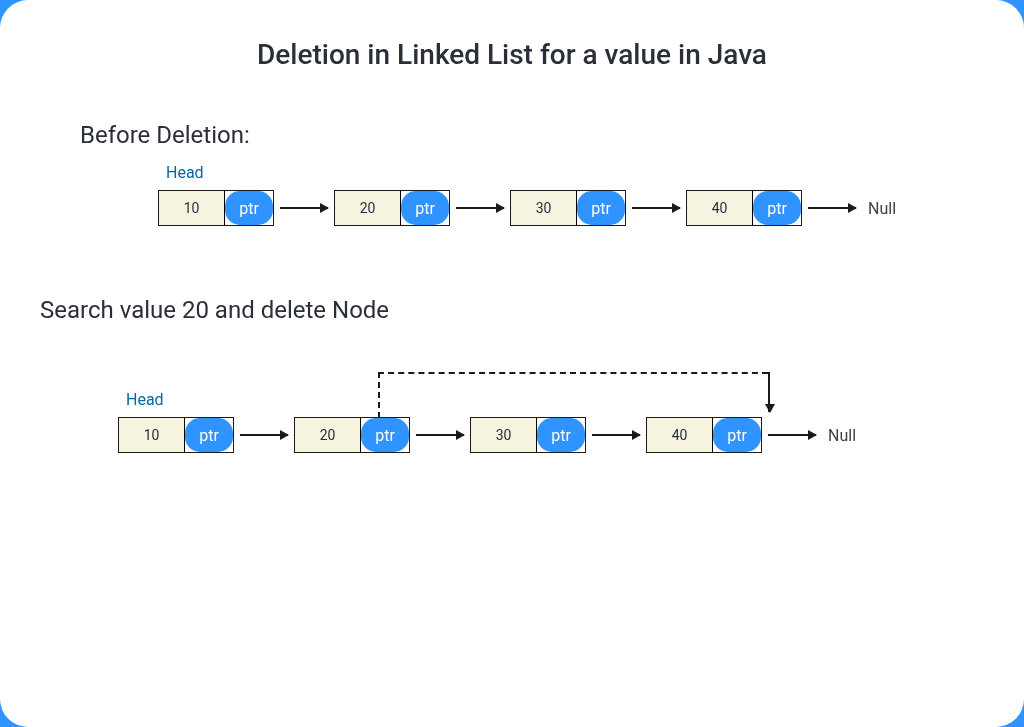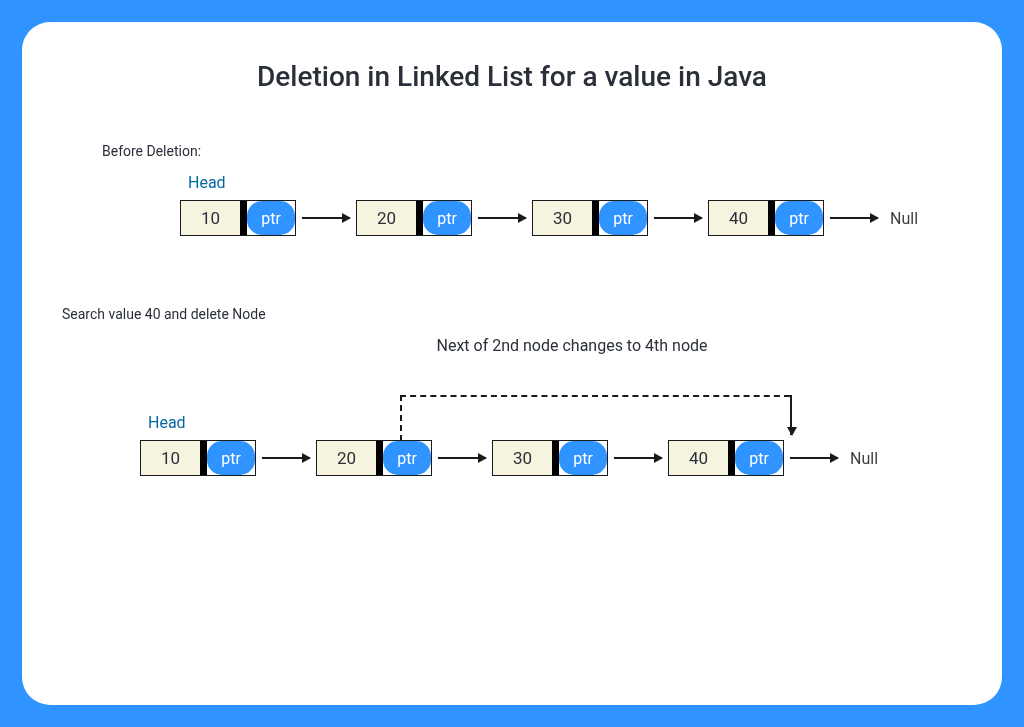--- a/index.html
+++ b/index.html
@@ -7,42 +7,41 @@
     font-family: -apple-system, BlinkMacSystemFont, "Segoe UI", Roboto, sans-serif;
     background: #fff;
     width: 1024px;
     height: 727px;
     overflow: hidden;
   }
   .frame {
     width: 1024px;
     height: 727px;
     background: #2f94ff;
-    padding: 22px;
     border-radius: 0;
   }
   .inner {
     width: 100%;
     height: 100%;
     background: #fff;
     border-radius: 28px;
     padding: 30px 40px;
     position: relative;
     color: #2f3340;
   }
   .title {
     text-align: center;
     font-size: 28px;
     font-weight: 500;
     margin-top: 8px;
     margin-bottom: 50px;
     color: #2a2f3a;
   }
   .section-label {
-    font-size: 14px;
+    font-size: 24px;
     margin-bottom: 14px;
     color: #2a2f3a;
   }
   .head-label {
     font-size: 16px;
     margin-left: 86px;
     margin-bottom: 8px;
     color: #0369a1;
   }
   .row {
@@ -55,22 +54,22 @@
     display: flex;
     border: 1px solid #1a1a1a;
     height: 36px;
   }
   .cell-val {
     width: 66px;
     background: #f6f3df;
     display: flex;
     align-items: center;
     justify-content: center;
-    font-size: 17px;
-    border-right: 7px solid #000000;
+    font-size: 14px;
+    border-right: 1px solid #000000;
     color: #2a2f3a;
   }
   .cell-ptr {
     width: 48px;
     background: #2f94ff;
     color: #fff;
     display: flex;
     align-items: center;
     justify-content: center;
     font-size: 16px;
@@ -184,23 +183,22 @@
           <div class="cell-val">40</div>
           <div class="cell-ptr">ptr</div>
         </div>
         <div class="arrow"></div>
 
         <span class="null-label">Null</span>
       </div>
     </div>
 
     <div class="section2">
-      <div class="section-label">Search value 40 and delete Node</div>
-
-      <div class="caption">Next of 2nd  node changes to 4th node</div>
+      <div class="section-label">Search value 20 and delete Node</div>
+
 
       <div class="dashed-wrap">
         <div class="dash-up"></div>
         <div class="dash-top"></div>
         <div class="dash-down"></div>
       </div>
 
       <div class="head-label" style="margin-top:-28px;">Head</div>
 
       <div class="row row2">

